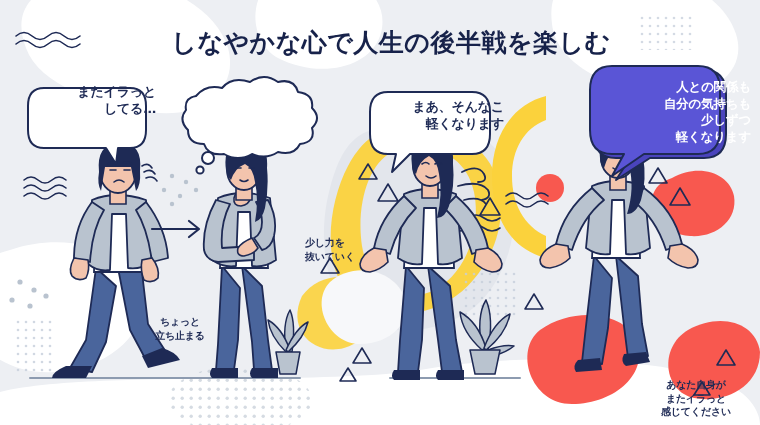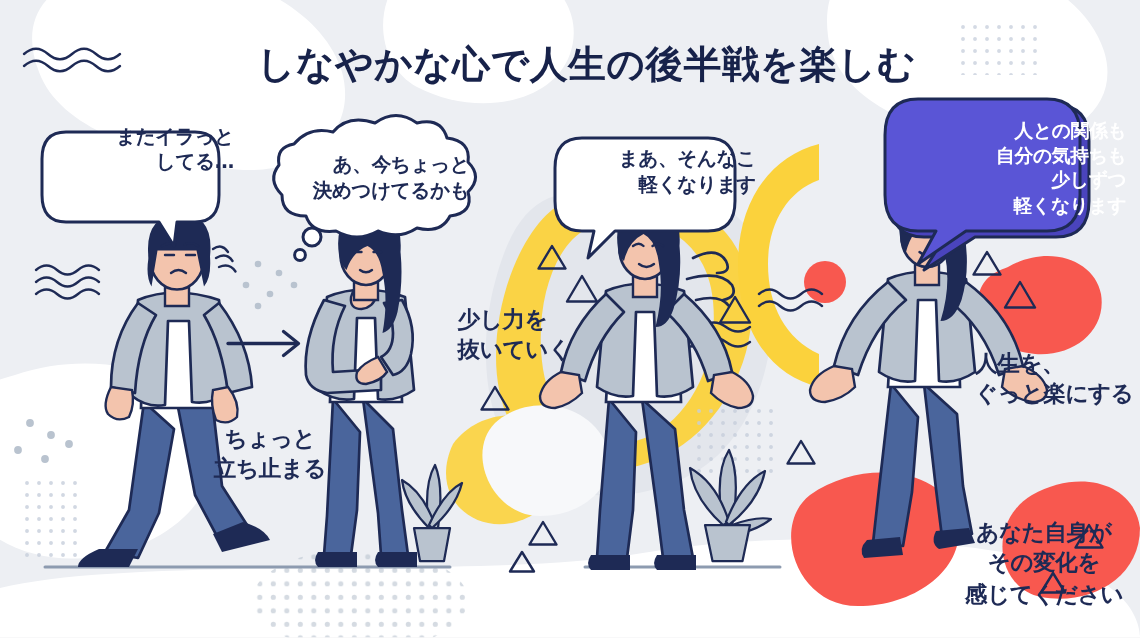--- a/index.html
+++ b/index.html
@@ -43,21 +43,21 @@
     letter-spacing: 0.5px;
     color: #17224a;
   }
   .bubble-text {
     text-align: right;
     font-size: 13px;
     color: #1e2a55;
     line-height: 1.3;
   }
   .bubble-text.light { color: #ffffff; }
-  .caption { font-size: 15px; line-height: 1.35; }
+  .caption { font-size: 10px; line-height: 1.35; margin-top: 33px; }
   .caption.center { text-align: center; }
   #bub1-text { left: 44px;  top: 84px;  width: 112px; }
   #bub2-text { left: 181px; top: 103px; width: 132px; }
   #bub3-text { left: 388px; top: 99px;  width: 116px; }
   #bub4-text { left: 613px; top: 79px;  width: 138px; font-size: 12.5px; line-height: 1.33; }
   #cap-pause  { left: 128px; top: 282px; width: 104px; }
   #cap-relax  { left: 305px; top: 203px; width: 92px; }
   #cap-flow   { left: 324px; top: 287px; width: 70px; }
   #cap-easier { left: 650px; top: 232px; width: 106px; }
   #cap-feel   { left: 636px; top: 345px; width: 120px; }
@@ -324,38 +324,34 @@
       </g>
 
     </g>
   </svg>
 
   <div class="txt" id="page-title">しなやかな心で人生の後半戦を楽しむ</div>
 
   <div class="txt bubble-text" id="bub1-text">またイラっと
 してる…</div>
 
-  <div class="txt bubble-text" id="bub2-text">あ、今ちょっと
-決めつけてるかも</div>
 
   <div class="txt bubble-text" id="bub3-text">まあ、そんなこ
 軽くなります</div>
 
   <div class="txt bubble-text light" id="bub4-text">人との関係も
 自分の気持ちも
 少しずつ
 軽くなります</div>
 
   <div class="txt caption center" id="cap-pause">ちょっと
 立ち止まる</div>
 
   <div class="txt caption" id="cap-relax">少し力を
 抜いていく</div>
 
 
-  <div class="txt caption" id="cap-easier">人生を、
-ぐっと楽にする</div>
 
   <div class="txt caption center" id="cap-feel">あなた自身が
-その変化を
+またイラっと
 感じてください</div>
 
 </div>
 
 </body></html>

